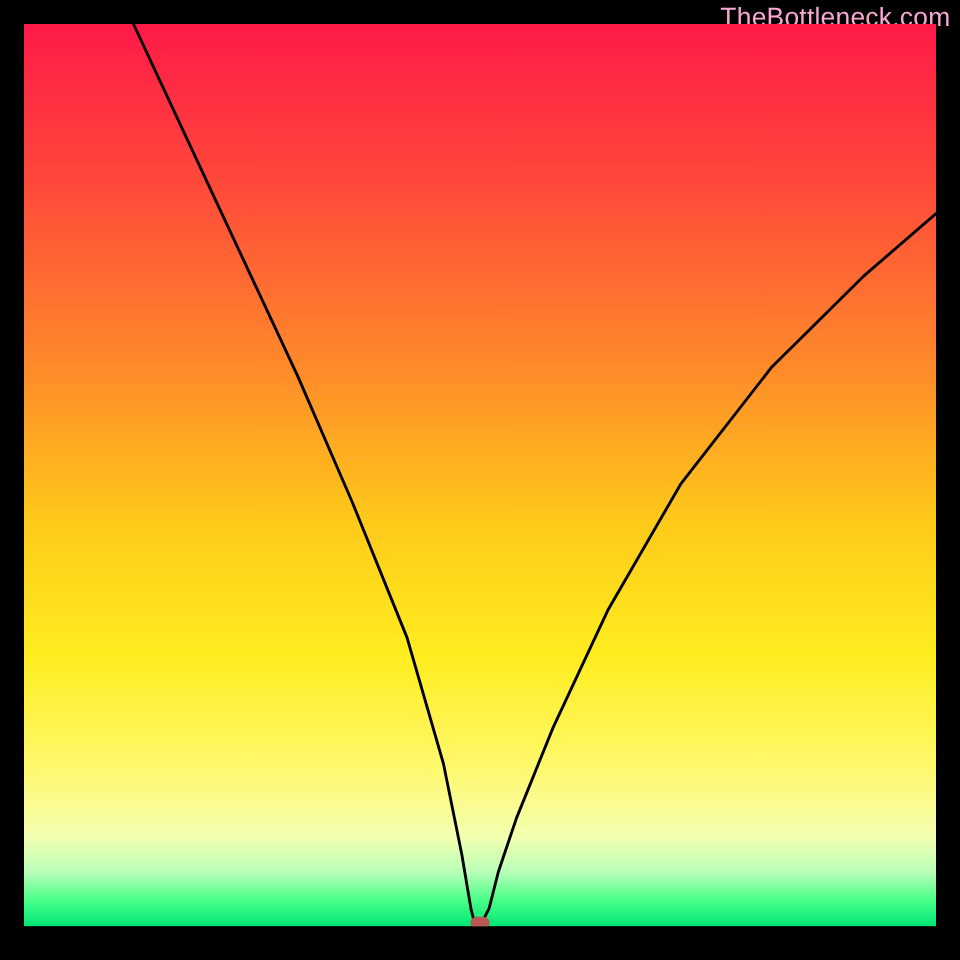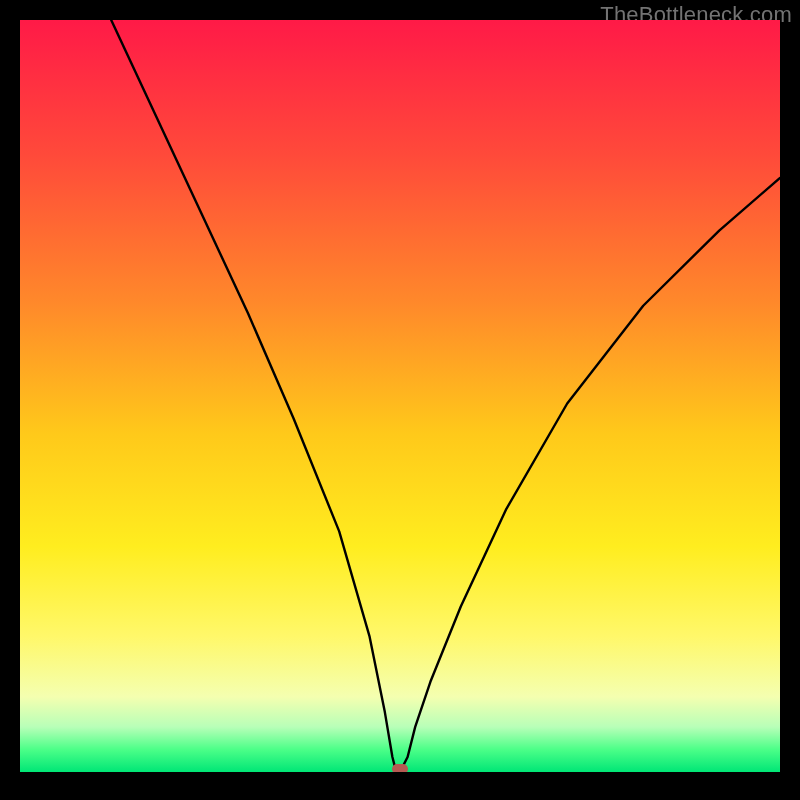--- a/index.html
+++ b/index.html
@@ -52,21 +52,21 @@
     position: absolute;
     left: 0;
     top: 0;
     width: 760px;
     height: 752px;
   }
   .watermark {
     position: absolute;
     top: 2px;
     right: 8px;
-    color: #737373;
+    color: #f9a8d4;
     font-size: 22px;
     font-weight: 500;
     letter-spacing: 0.2px;
   }
   .marker {
     position: absolute;
     width: 16px;
     height: 10px;
     border-radius: 5px;
     background: #b65a52;

